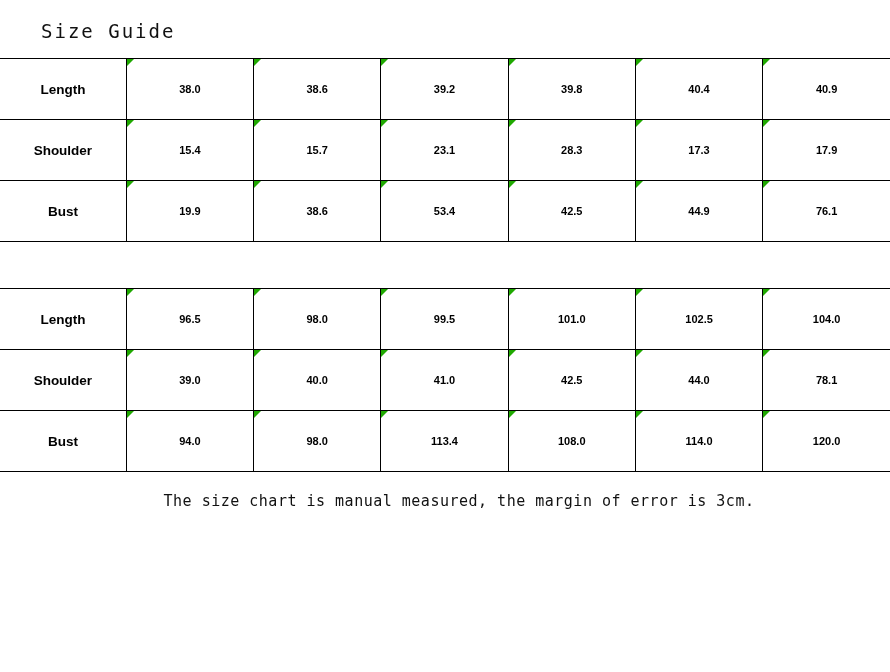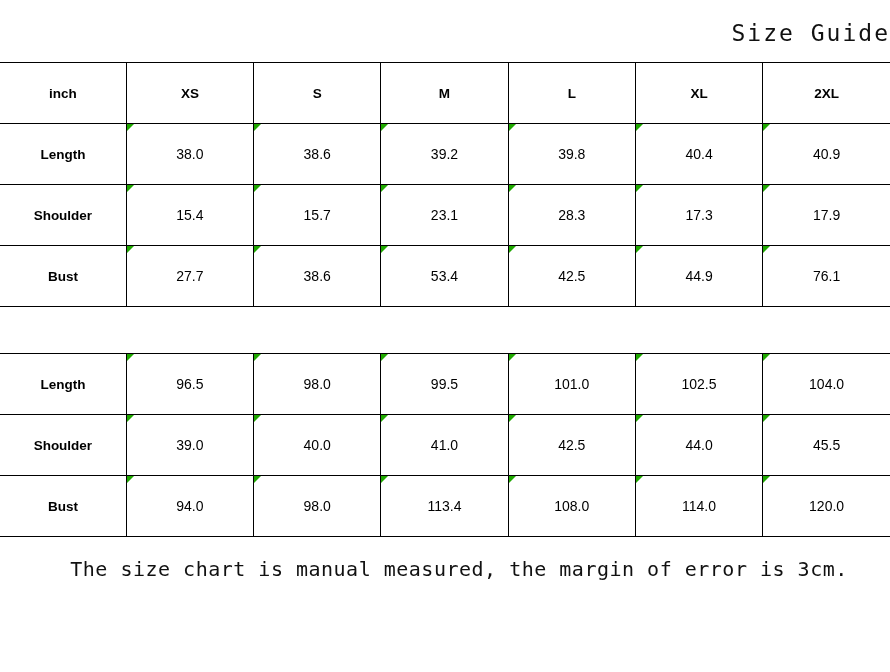--- a/index.html
+++ b/index.html
@@ -14,49 +14,50 @@
     color: #000000;
     overflow: hidden;
   }
   .page {
     position: relative;
     width: 890px;
     height: 672px;
     box-sizing: border-box;
   }
   .title {
-    text-align: right;
+    text-align: left;
     font-family: "DejaVu Sans Mono", monospace;
-    font-size: 23px;
+    font-size: 19px;
     letter-spacing: 2px;
     color: #111;
     padding-top: 20px;
     padding-bottom: 16px;
+    padding-left: 41px;
   }
   table.size-table {
     border-collapse: collapse;
     table-layout: fixed;
     width: 890px;
     border-top: 1px solid #000;
     border-bottom: 1px solid #000;
   }
   table.size-table td {
     border: 1px solid #000;
     height: 60px;
     text-align: center;
     vertical-align: middle;
     font-family: "Liberation Sans", sans-serif;
     font-size: 13.5px;
     font-weight: bold;
     position: relative;
     padding: 0;
   }
   table.size-table td.value {
-    font-weight: normal;
-    font-size: 14px;
+    font-weight: bold;
+    font-size: 11px;
     text-align: center;
   }
   table.size-table td:first-child {
     border-left: none;
   }
   table.size-table td:last-child {
     border-right: none;
   }
   
   tr.body-row td::before {
@@ -72,21 +73,21 @@
   tr.body-row td:first-child::before {
     display: none;
   }
   .gap {
     height: 46px;
     background: #ffffff;
   }
   .footnote {
     text-align: center;
     font-family: "DejaVu Sans Mono", monospace;
-    font-size: 20px;
+    font-size: 15px;
     color: #111;
     padding-top: 20px;
     letter-spacing: 0.5px;
     margin-left: 28px;
   }
   col.label-col { width: 126px; }
   col.data-col  { width: 127px; }
 </style>
 </head>
 <body>
@@ -99,50 +100,41 @@
     <colgroup>
       <col class="label-col">
         <col class="data-col">
         <col class="data-col">
         <col class="data-col">
         <col class="data-col">
         <col class="data-col">
         <col class="data-col">
     </colgroup>
     <tbody>
-      <tr class="header-row">
-        <td>inch</td>
-        <td>XS</td>
-        <td>S</td>
-        <td>M</td>
-        <td>L</td>
-        <td>XL</td>
-        <td>2XL</td>
-      </tr>
       <tr class="body-row">
         <td>Length</td>
         <td class="value">38.0</td>
         <td class="value">38.6</td>
         <td class="value">39.2</td>
         <td class="value">39.8</td>
         <td class="value">40.4</td>
         <td class="value">40.9</td>
       </tr>
       <tr class="body-row">
         <td>Shoulder</td>
         <td class="value">15.4</td>
         <td class="value">15.7</td>
         <td class="value">23.1</td>
         <td class="value">28.3</td>
         <td class="value">17.3</td>
         <td class="value">17.9</td>
       </tr>
       <tr class="body-row">
         <td>Bust</td>
-        <td class="value">27.7</td>
+        <td class="value">19.9</td>
         <td class="value">38.6</td>
         <td class="value">53.4</td>
         <td class="value">42.5</td>
         <td class="value">44.9</td>
         <td class="value">76.1</td>
       </tr>
     </tbody>
   </table>
 
   <div class="gap"></div>
@@ -167,21 +159,21 @@
         <td class="value">102.5</td>
         <td class="value">104.0</td>
       </tr>
       <tr class="body-row">
         <td>Shoulder</td>
         <td class="value">39.0</td>
         <td class="value">40.0</td>
         <td class="value">41.0</td>
         <td class="value">42.5</td>
         <td class="value">44.0</td>
-        <td class="value">45.5</td>
+        <td class="value">78.1</td>
       </tr>
       <tr class="body-row">
         <td>Bust</td>
         <td class="value">94.0</td>
         <td class="value">98.0</td>
         <td class="value">113.4</td>
         <td class="value">108.0</td>
         <td class="value">114.0</td>
         <td class="value">120.0</td>
       </tr>

